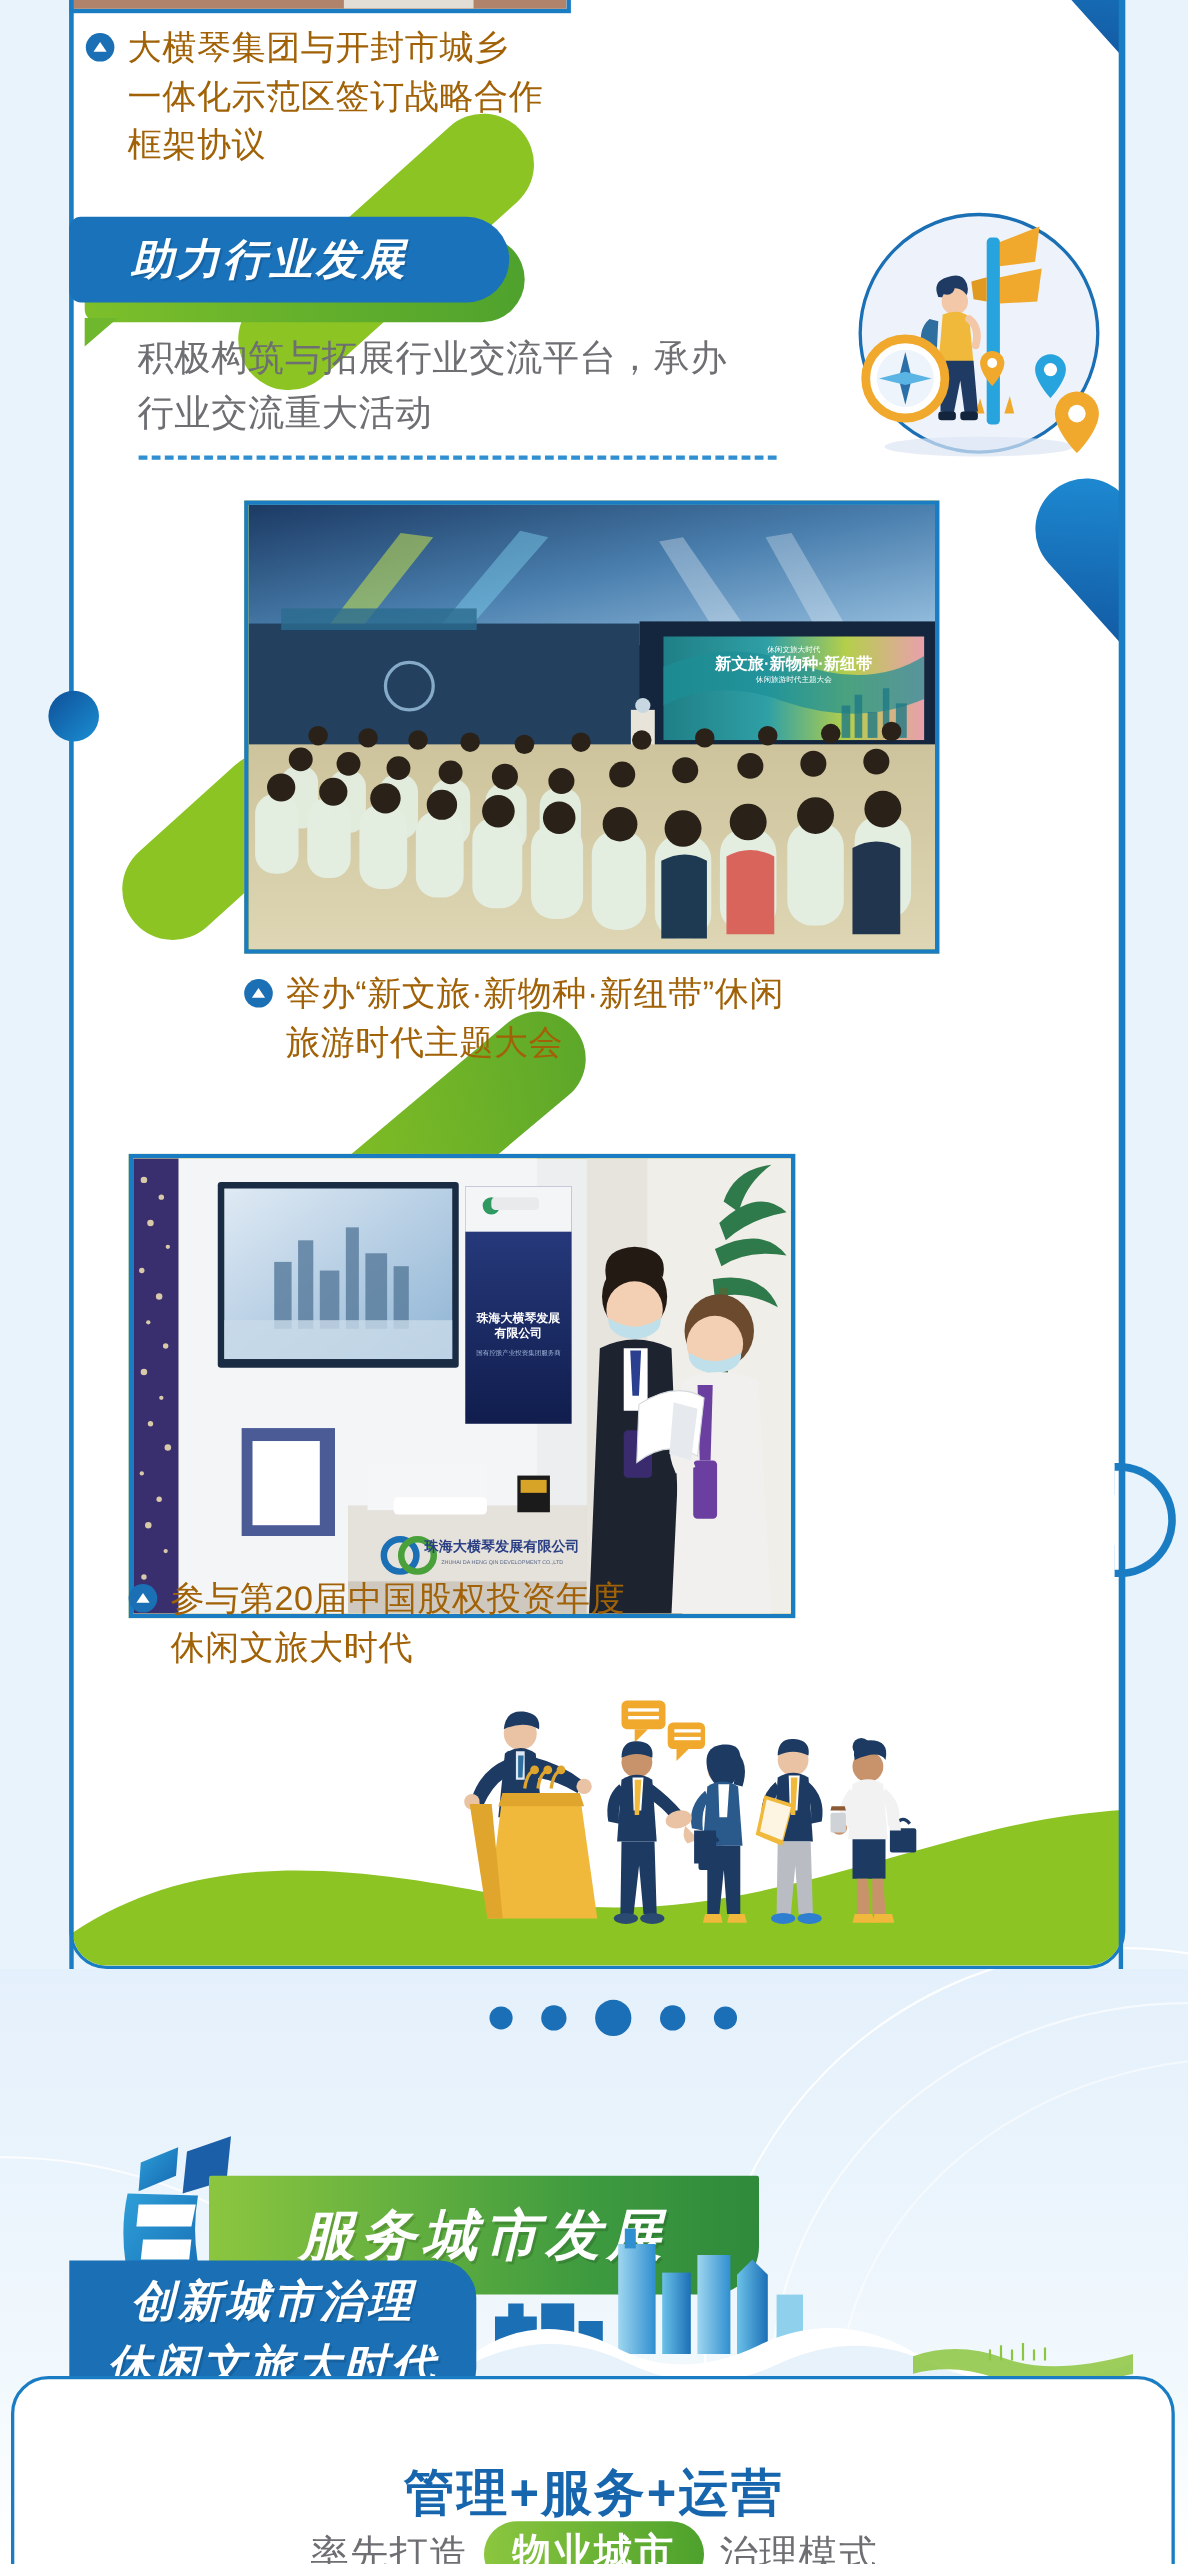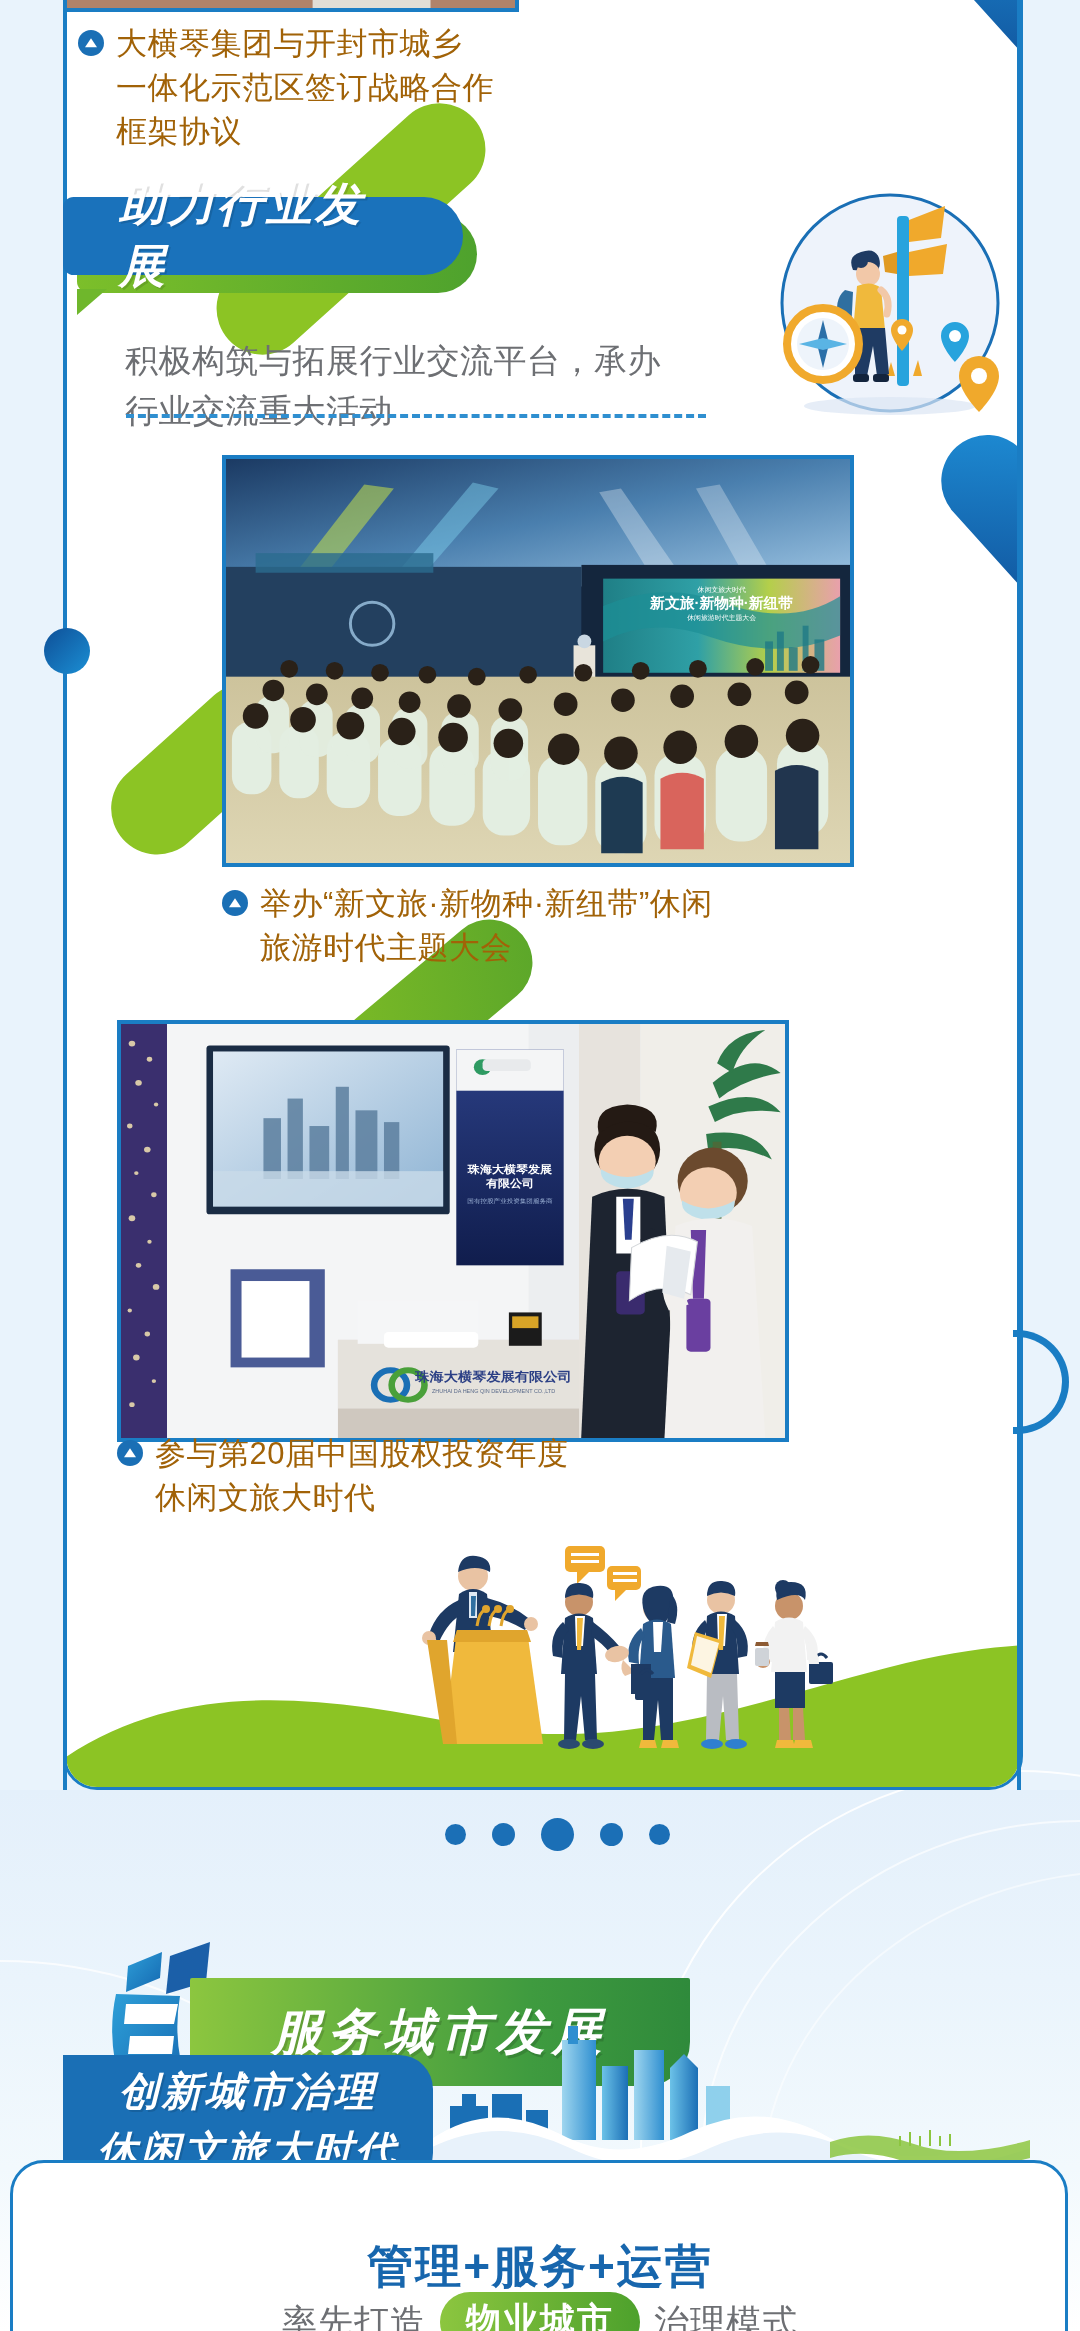--- a/index.html
+++ b/index.html
@@ -69,21 +69,21 @@
   .cap-txt { font-size:31px; line-height:1.42; color:#a16207; letter-spacing:.5px; }
 
   
   .pill-wrap { position:absolute; }
   .pill-green { position:absolute; left:14px; top:18px; width:100%; height:100%;
                 background:linear-gradient(90deg,#7cbf2a 0%,#4ea22d 100%);
                 border-radius:14px 46px 46px 14px; }
   .pill-blue  { position:relative; height:78px; padding:0 74px 0 56px;
                 background:#1a72bb; border-radius:12px 44px 44px 12px;
                 display:flex; align-items:center; }
-  .pill-blue span { color:#fff; font-size:46px; font-weight:bold; font-style:italic;
+  .pill-blue span { color:#fff; font-size:39px; font-weight:bold; font-style:italic;
                     letter-spacing:3px; text-shadow:2px 2px 0 rgba(0,0,0,.12); }
   .pill-flag { position:absolute; left:14px; top:92px; width:0; height:0;
                border-left:30px solid #6fb72c; border-bottom:26px solid transparent; }
 
   
   .para { position:absolute; font-size:33px; line-height:1.5; color:#6d6f73; letter-spacing:.5px; }
 
   
   .dashed { position:absolute; height:0; border-top:4px dashed #2f8fd0; }
 
@@ -228,21 +228,21 @@
     <path d="M54,166 L78,160 L102,166 L78,172 Z" fill="#5ab4e4"></path>
 
     <path d="M196,158 a14,14 0 1,1 28,0 c0,11 -14,26 -14,26 s-14,-15 -14,-26z" fill="#27a3dd"></path>
     <circle cx="210" cy="158" r="6" fill="#fff"></circle>
     <path d="M146,152 a11,11 0 1,1 22,0 c0,9 -11,21 -11,21 s-11,-12 -11,-21z" fill="#f0a92c"></path>
     <circle cx="157" cy="152" r="4.5" fill="#fff"></circle>
     <path d="M214,198 a20,20 0 1,1 40,0 c0,16 -20,36 -20,36 s-20,-20 -20,-36z" fill="#f0a92c"></path>
     <circle cx="234" cy="198" r="8" fill="#fff"></circle>
   </svg>
 
-  <div class="para" style="left:125px;top:300px;width:660px;margin-top:36px;">
+  <div class="para" style="left:125px;top:300px;width:660px;">
     <div>积极构筑与拓展行业交流平台，承办</div>
     <div>行业交流重大活动</div>
   </div>
 
   <div class="dashed" style="left:126px;top:414px;width:580px;"></div>
 
   <div class="pframe" style="left:222px;top:455px;width:632px;height:412px;">
     <svg viewBox="0 0 632 412" preserveAspectRatio="none" style="width:100%;height:100%;display:block">
       <defs>
         <linearGradient id="ceil" x1="0" y1="0" x2="1" y2="1">
@@ -360,21 +360,21 @@
   </div>
 
   <div class="caption" style="left:222px;top:882px;width:640px;">
     <span class="cap-ico"></span>
     <div class="cap-txt">
       <div>举办“新文旅·新物种·新纽带”休闲</div>
       <div>旅游时代主题大会</div>
     </div>
   </div>
 
-  <div class="pframe" style="left:117px;top:1020px;width:672px;height:422px;">
+  <div class="pframe" style="left:117px;top:1049px;width:606px;height:422px;">
     <svg viewBox="0 0 606 422" preserveAspectRatio="none" style="width:100%;height:100%;display:block">
       <defs>
         <linearGradient id="scr" x1="0" y1="0" x2="1" y2="1">
           <stop offset="0" stop-color="#dfeaf4"></stop>
             <stop offset="1" stop-color="#8fb4d4"></stop>
         </linearGradient>
         <linearGradient id="pst" x1="0" y1="0" x2="0" y2="1">
           <stop offset="0" stop-color="#2b3f85"></stop>
             <stop offset="1" stop-color="#101d4d"></stop>
         </linearGradient>

